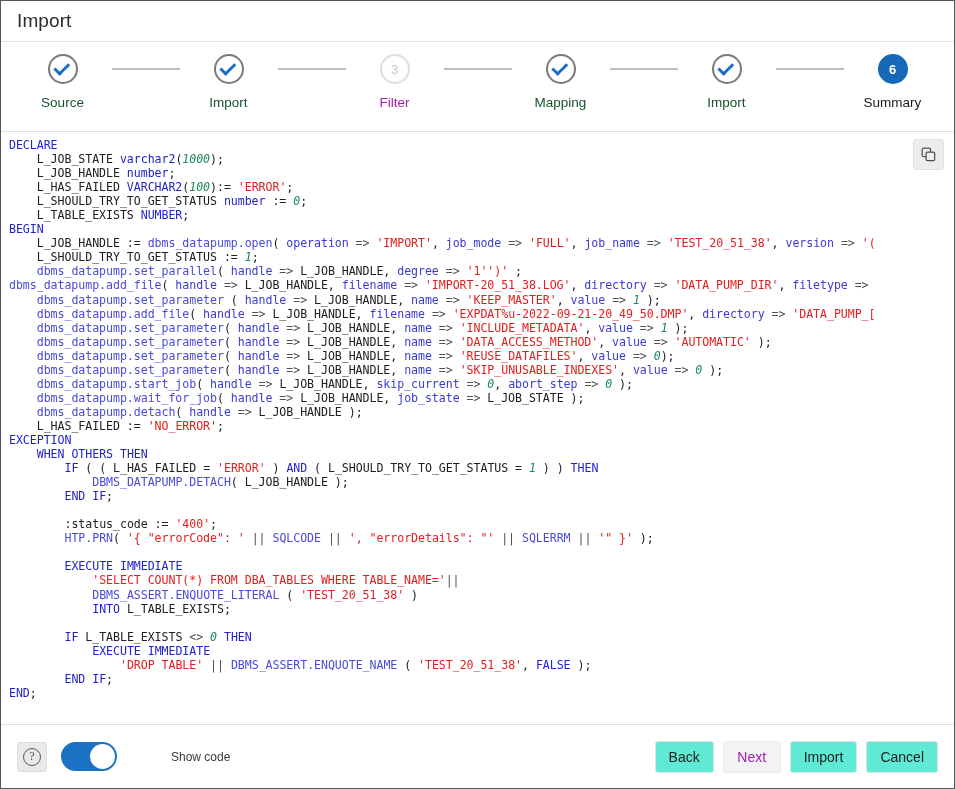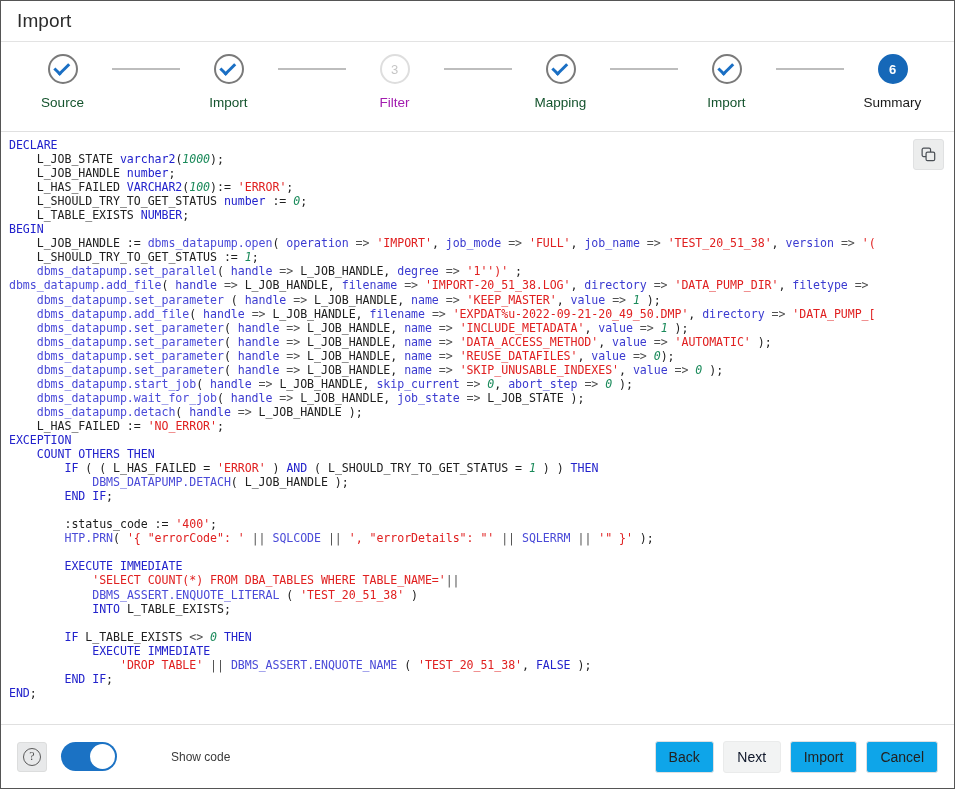--- a/index.html
+++ b/index.html
@@ -193,30 +193,30 @@
   .toggle-label {
     font-size: 12px;
     color: #3a3a3a;
     margin-left: 40px;
   }
   .footer-right { display: flex; gap: 9px; }
   .btn {
     min-width: 58px;
     height: 32px;
     padding: 0 13px;
-    background: #0ea5e9;
+    background: #5eead4;
     border: 1px solid #dfe0e1;
     border-radius: 3px;
     font-size: 14px;
     color: #222;
     font-family: "Liberation Sans", sans-serif;
     cursor: pointer;
   }
   .btn.disabled {
-    color: #0f172a;
+    color: #a21caf;
     background: #f2f3f3;
     border-color: #eaebeb;
     cursor: default;
   }
 </style>
 </head>
 <body>
 
 <div id="app">
 
@@ -302,21 +302,21 @@
 <span class="pl"> </span><span class="pl"> </span><span class="pl"> </span><span class="pl"> </span><span class="f">dbms_datapump.add_file</span><span class="pl">(</span><span class="pl"> </span><span class="p">handle</span><span class="pl"> </span><span class="o">=&gt;</span><span class="pl"> </span><span class="pl">L_JOB_HANDLE</span><span class="pl">,</span><span class="pl"> </span><span class="p">filename</span><span class="pl"> </span><span class="o">=&gt;</span><span class="pl"> </span><span class="s">'EXPDAT%u-2022-09-21-20_49_50.DMP'</span><span class="pl">,</span><span class="pl"> </span><span class="p">directory</span><span class="pl"> </span><span class="o">=&gt;</span><span class="pl"> </span><span class="s">'DATA_PUMP_[</span>
 <span class="pl"> </span><span class="pl"> </span><span class="pl"> </span><span class="pl"> </span><span class="f">dbms_datapump.set_parameter</span><span class="pl">(</span><span class="pl"> </span><span class="p">handle</span><span class="pl"> </span><span class="o">=&gt;</span><span class="pl"> </span><span class="pl">L_JOB_HANDLE</span><span class="pl">,</span><span class="pl"> </span><span class="p">name</span><span class="pl"> </span><span class="o">=&gt;</span><span class="pl"> </span><span class="s">'INCLUDE_METADATA'</span><span class="pl">,</span><span class="pl"> </span><span class="p">value</span><span class="pl"> </span><span class="o">=&gt;</span><span class="pl"> </span><span class="n">1</span><span class="pl"> </span><span class="pl">)</span><span class="pl">;</span>
 <span class="pl"> </span><span class="pl"> </span><span class="pl"> </span><span class="pl"> </span><span class="f">dbms_datapump.set_parameter</span><span class="pl">(</span><span class="pl"> </span><span class="p">handle</span><span class="pl"> </span><span class="o">=&gt;</span><span class="pl"> </span><span class="pl">L_JOB_HANDLE</span><span class="pl">,</span><span class="pl"> </span><span class="p">name</span><span class="pl"> </span><span class="o">=&gt;</span><span class="pl"> </span><span class="s">'DATA_ACCESS_METHOD'</span><span class="pl">,</span><span class="pl"> </span><span class="p">value</span><span class="pl"> </span><span class="o">=&gt;</span><span class="pl"> </span><span class="s">'AUTOMATIC'</span><span class="pl"> </span><span class="pl">)</span><span class="pl">;</span>
 <span class="pl"> </span><span class="pl"> </span><span class="pl"> </span><span class="pl"> </span><span class="f">dbms_datapump.set_parameter</span><span class="pl">(</span><span class="pl"> </span><span class="p">handle</span><span class="pl"> </span><span class="o">=&gt;</span><span class="pl"> </span><span class="pl">L_JOB_HANDLE</span><span class="pl">,</span><span class="pl"> </span><span class="p">name</span><span class="pl"> </span><span class="o">=&gt;</span><span class="pl"> </span><span class="s">'REUSE_DATAFILES'</span><span class="pl">,</span><span class="pl"> </span><span class="p">value</span><span class="pl"> </span><span class="o">=&gt;</span><span class="pl"> </span><span class="n">0</span><span class="pl">)</span><span class="pl">;</span>
 <span class="pl"> </span><span class="pl"> </span><span class="pl"> </span><span class="pl"> </span><span class="f">dbms_datapump.set_parameter</span><span class="pl">(</span><span class="pl"> </span><span class="p">handle</span><span class="pl"> </span><span class="o">=&gt;</span><span class="pl"> </span><span class="pl">L_JOB_HANDLE</span><span class="pl">,</span><span class="pl"> </span><span class="p">name</span><span class="pl"> </span><span class="o">=&gt;</span><span class="pl"> </span><span class="s">'SKIP_UNUSABLE_INDEXES'</span><span class="pl">,</span><span class="pl"> </span><span class="p">value</span><span class="pl"> </span><span class="o">=&gt;</span><span class="pl"> </span><span class="n">0</span><span class="pl"> </span><span class="pl">)</span><span class="pl">;</span>
 <span class="pl"> </span><span class="pl"> </span><span class="pl"> </span><span class="pl"> </span><span class="f">dbms_datapump.start_job</span><span class="pl">(</span><span class="pl"> </span><span class="p">handle</span><span class="pl"> </span><span class="o">=&gt;</span><span class="pl"> </span><span class="pl">L_JOB_HANDLE</span><span class="pl">,</span><span class="pl"> </span><span class="p">skip_current</span><span class="pl"> </span><span class="o">=&gt;</span><span class="pl"> </span><span class="n">0</span><span class="pl">,</span><span class="pl"> </span><span class="p">abort_step</span><span class="pl"> </span><span class="o">=&gt;</span><span class="pl"> </span><span class="n">0</span><span class="pl"> </span><span class="pl">)</span><span class="pl">;</span>
 <span class="pl"> </span><span class="pl"> </span><span class="pl"> </span><span class="pl"> </span><span class="f">dbms_datapump.wait_for_job</span><span class="pl">(</span><span class="pl"> </span><span class="p">handle</span><span class="pl"> </span><span class="o">=&gt;</span><span class="pl"> </span><span class="pl">L_JOB_HANDLE</span><span class="pl">,</span><span class="pl"> </span><span class="p">job_state</span><span class="pl"> </span><span class="o">=&gt;</span><span class="pl"> </span><span class="pl">L_JOB_STATE</span><span class="pl"> </span><span class="pl">)</span><span class="pl">;</span>
 <span class="pl"> </span><span class="pl"> </span><span class="pl"> </span><span class="pl"> </span><span class="f">dbms_datapump.detach</span><span class="pl">(</span><span class="pl"> </span><span class="p">handle</span><span class="pl"> </span><span class="o">=&gt;</span><span class="pl"> </span><span class="pl">L_JOB_HANDLE</span><span class="pl"> </span><span class="pl">)</span><span class="pl">;</span>
 <span class="pl"> </span><span class="pl"> </span><span class="pl"> </span><span class="pl"> </span><span class="pl">L_HAS_FAILED</span><span class="pl"> </span><span class="pl">:</span><span class="pl">=</span><span class="pl"> </span><span class="s">'NO_ERROR'</span><span class="pl">;</span>
 <span class="k">EXCEPTION</span>
-<span class="pl"> </span><span class="pl"> </span><span class="pl"> </span><span class="pl"> </span><span class="k">COUNT</span><span class="pl"> </span><span class="k">OTHERS</span><span class="pl"> </span><span class="k">THEN</span>
+<span class="pl"> </span><span class="pl"> </span><span class="pl"> </span><span class="pl"> </span><span class="k">WHEN</span><span class="pl"> </span><span class="k">OTHERS</span><span class="pl"> </span><span class="k">THEN</span>
 <span class="pl"> </span><span class="pl"> </span><span class="pl"> </span><span class="pl"> </span><span class="pl"> </span><span class="pl"> </span><span class="pl"> </span><span class="pl"> </span><span class="k">IF</span><span class="pl"> </span><span class="pl">(</span><span class="pl"> </span><span class="pl">(</span><span class="pl"> </span><span class="pl">L_HAS_FAILED</span><span class="pl"> </span><span class="pl">=</span><span class="pl"> </span><span class="s">'ERROR'</span><span class="pl"> </span><span class="pl">)</span><span class="pl"> </span><span class="k">AND</span><span class="pl"> </span><span class="pl">(</span><span class="pl"> </span><span class="pl">L_SHOULD_TRY_TO_GET_STATUS</span><span class="pl"> </span><span class="pl">=</span><span class="pl"> </span><span class="n">1</span><span class="pl"> </span><span class="pl">)</span><span class="pl"> </span><span class="pl">)</span><span class="pl"> </span><span class="k">THEN</span>
 <span class="pl"> </span><span class="pl"> </span><span class="pl"> </span><span class="pl"> </span><span class="pl"> </span><span class="pl"> </span><span class="pl"> </span><span class="pl"> </span><span class="pl"> </span><span class="pl"> </span><span class="pl"> </span><span class="pl"> </span><span class="f">DBMS_DATAPUMP.DETACH</span><span class="pl">(</span><span class="pl"> </span><span class="pl">L_JOB_HANDLE</span><span class="pl"> </span><span class="pl">)</span><span class="pl">;</span>
 <span class="pl"> </span><span class="pl"> </span><span class="pl"> </span><span class="pl"> </span><span class="pl"> </span><span class="pl"> </span><span class="pl"> </span><span class="pl"> </span><span class="k">END</span><span class="pl"> </span><span class="k">IF</span><span class="pl">;</span>
 
 <span class="pl"> </span><span class="pl"> </span><span class="pl"> </span><span class="pl"> </span><span class="pl"> </span><span class="pl"> </span><span class="pl"> </span><span class="pl"> </span><span class="pl">:</span><span class="pl">status_code</span><span class="pl"> </span><span class="pl">:</span><span class="pl">=</span><span class="pl"> </span><span class="s">'400'</span><span class="pl">;</span>
 <span class="pl"> </span><span class="pl"> </span><span class="pl"> </span><span class="pl"> </span><span class="pl"> </span><span class="pl"> </span><span class="pl"> </span><span class="pl"> </span><span class="f">HTP.PRN</span><span class="pl">(</span><span class="pl"> </span><span class="s">'{ "errorCode": '</span><span class="pl"> </span><span class="o">||</span><span class="pl"> </span><span class="f">SQLCODE</span><span class="pl"> </span><span class="o">||</span><span class="pl"> </span><span class="s">', "errorDetails": "'</span><span class="pl"> </span><span class="o">||</span><span class="pl"> </span><span class="f">SQLERRM</span><span class="pl"> </span><span class="o">||</span><span class="pl"> </span><span class="s">'" }'</span><span class="pl"> </span><span class="pl">)</span><span class="pl">;</span>
 
 <span class="pl"> </span><span class="pl"> </span><span class="pl"> </span><span class="pl"> </span><span class="pl"> </span><span class="pl"> </span><span class="pl"> </span><span class="pl"> </span><span class="k">EXECUTE</span><span class="pl"> </span><span class="k">IMMEDIATE</span>
 <span class="pl"> </span><span class="pl"> </span><span class="pl"> </span><span class="pl"> </span><span class="pl"> </span><span class="pl"> </span><span class="pl"> </span><span class="pl"> </span><span class="pl"> </span><span class="pl"> </span><span class="pl"> </span><span class="pl"> </span><span class="s">'SELECT COUNT(*) FROM DBA_TABLES WHERE TABLE_NAME='</span><span class="o">||</span>
 <span class="pl"> </span><span class="pl"> </span><span class="pl"> </span><span class="pl"> </span><span class="pl"> </span><span class="pl"> </span><span class="pl"> </span><span class="pl"> </span><span class="pl"> </span><span class="pl"> </span><span class="pl"> </span><span class="pl"> </span><span class="f">DBMS_ASSERT.ENQUOTE_LITERAL</span><span class="pl"> </span><span class="pl">(</span><span class="pl"> </span><span class="s">'TEST_20_51_38'</span><span class="pl"> </span><span class="pl">)</span>

